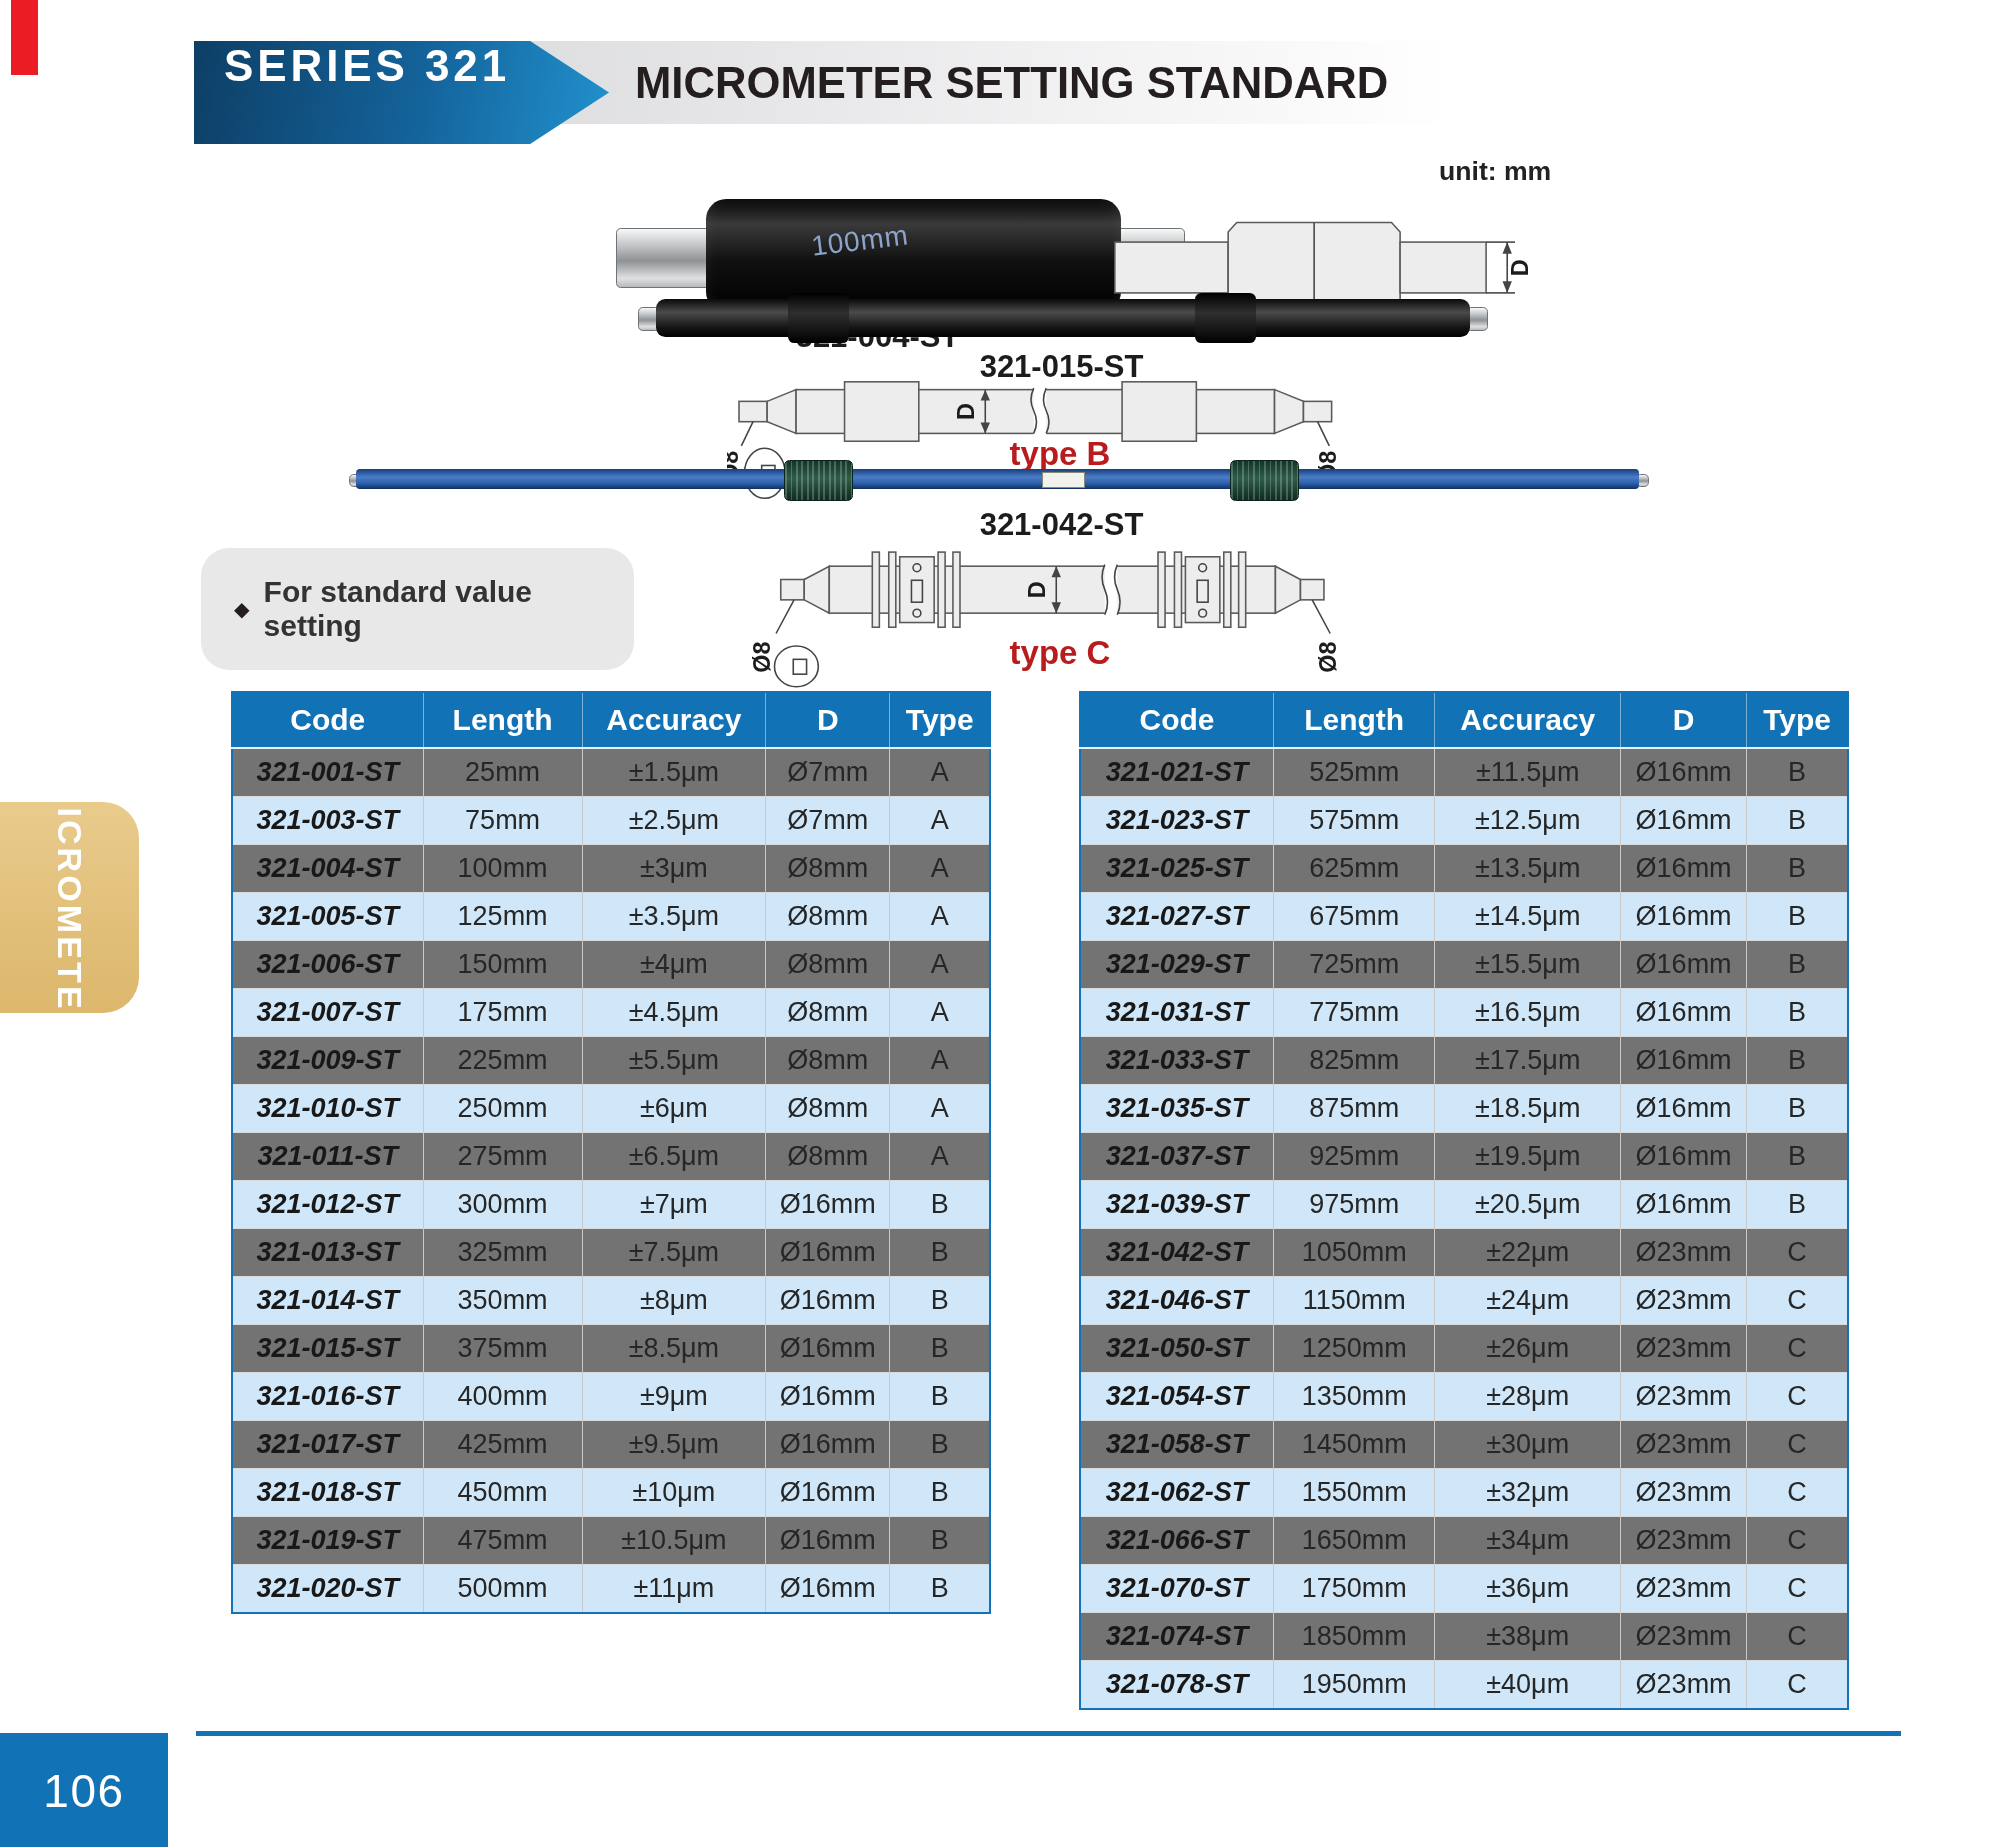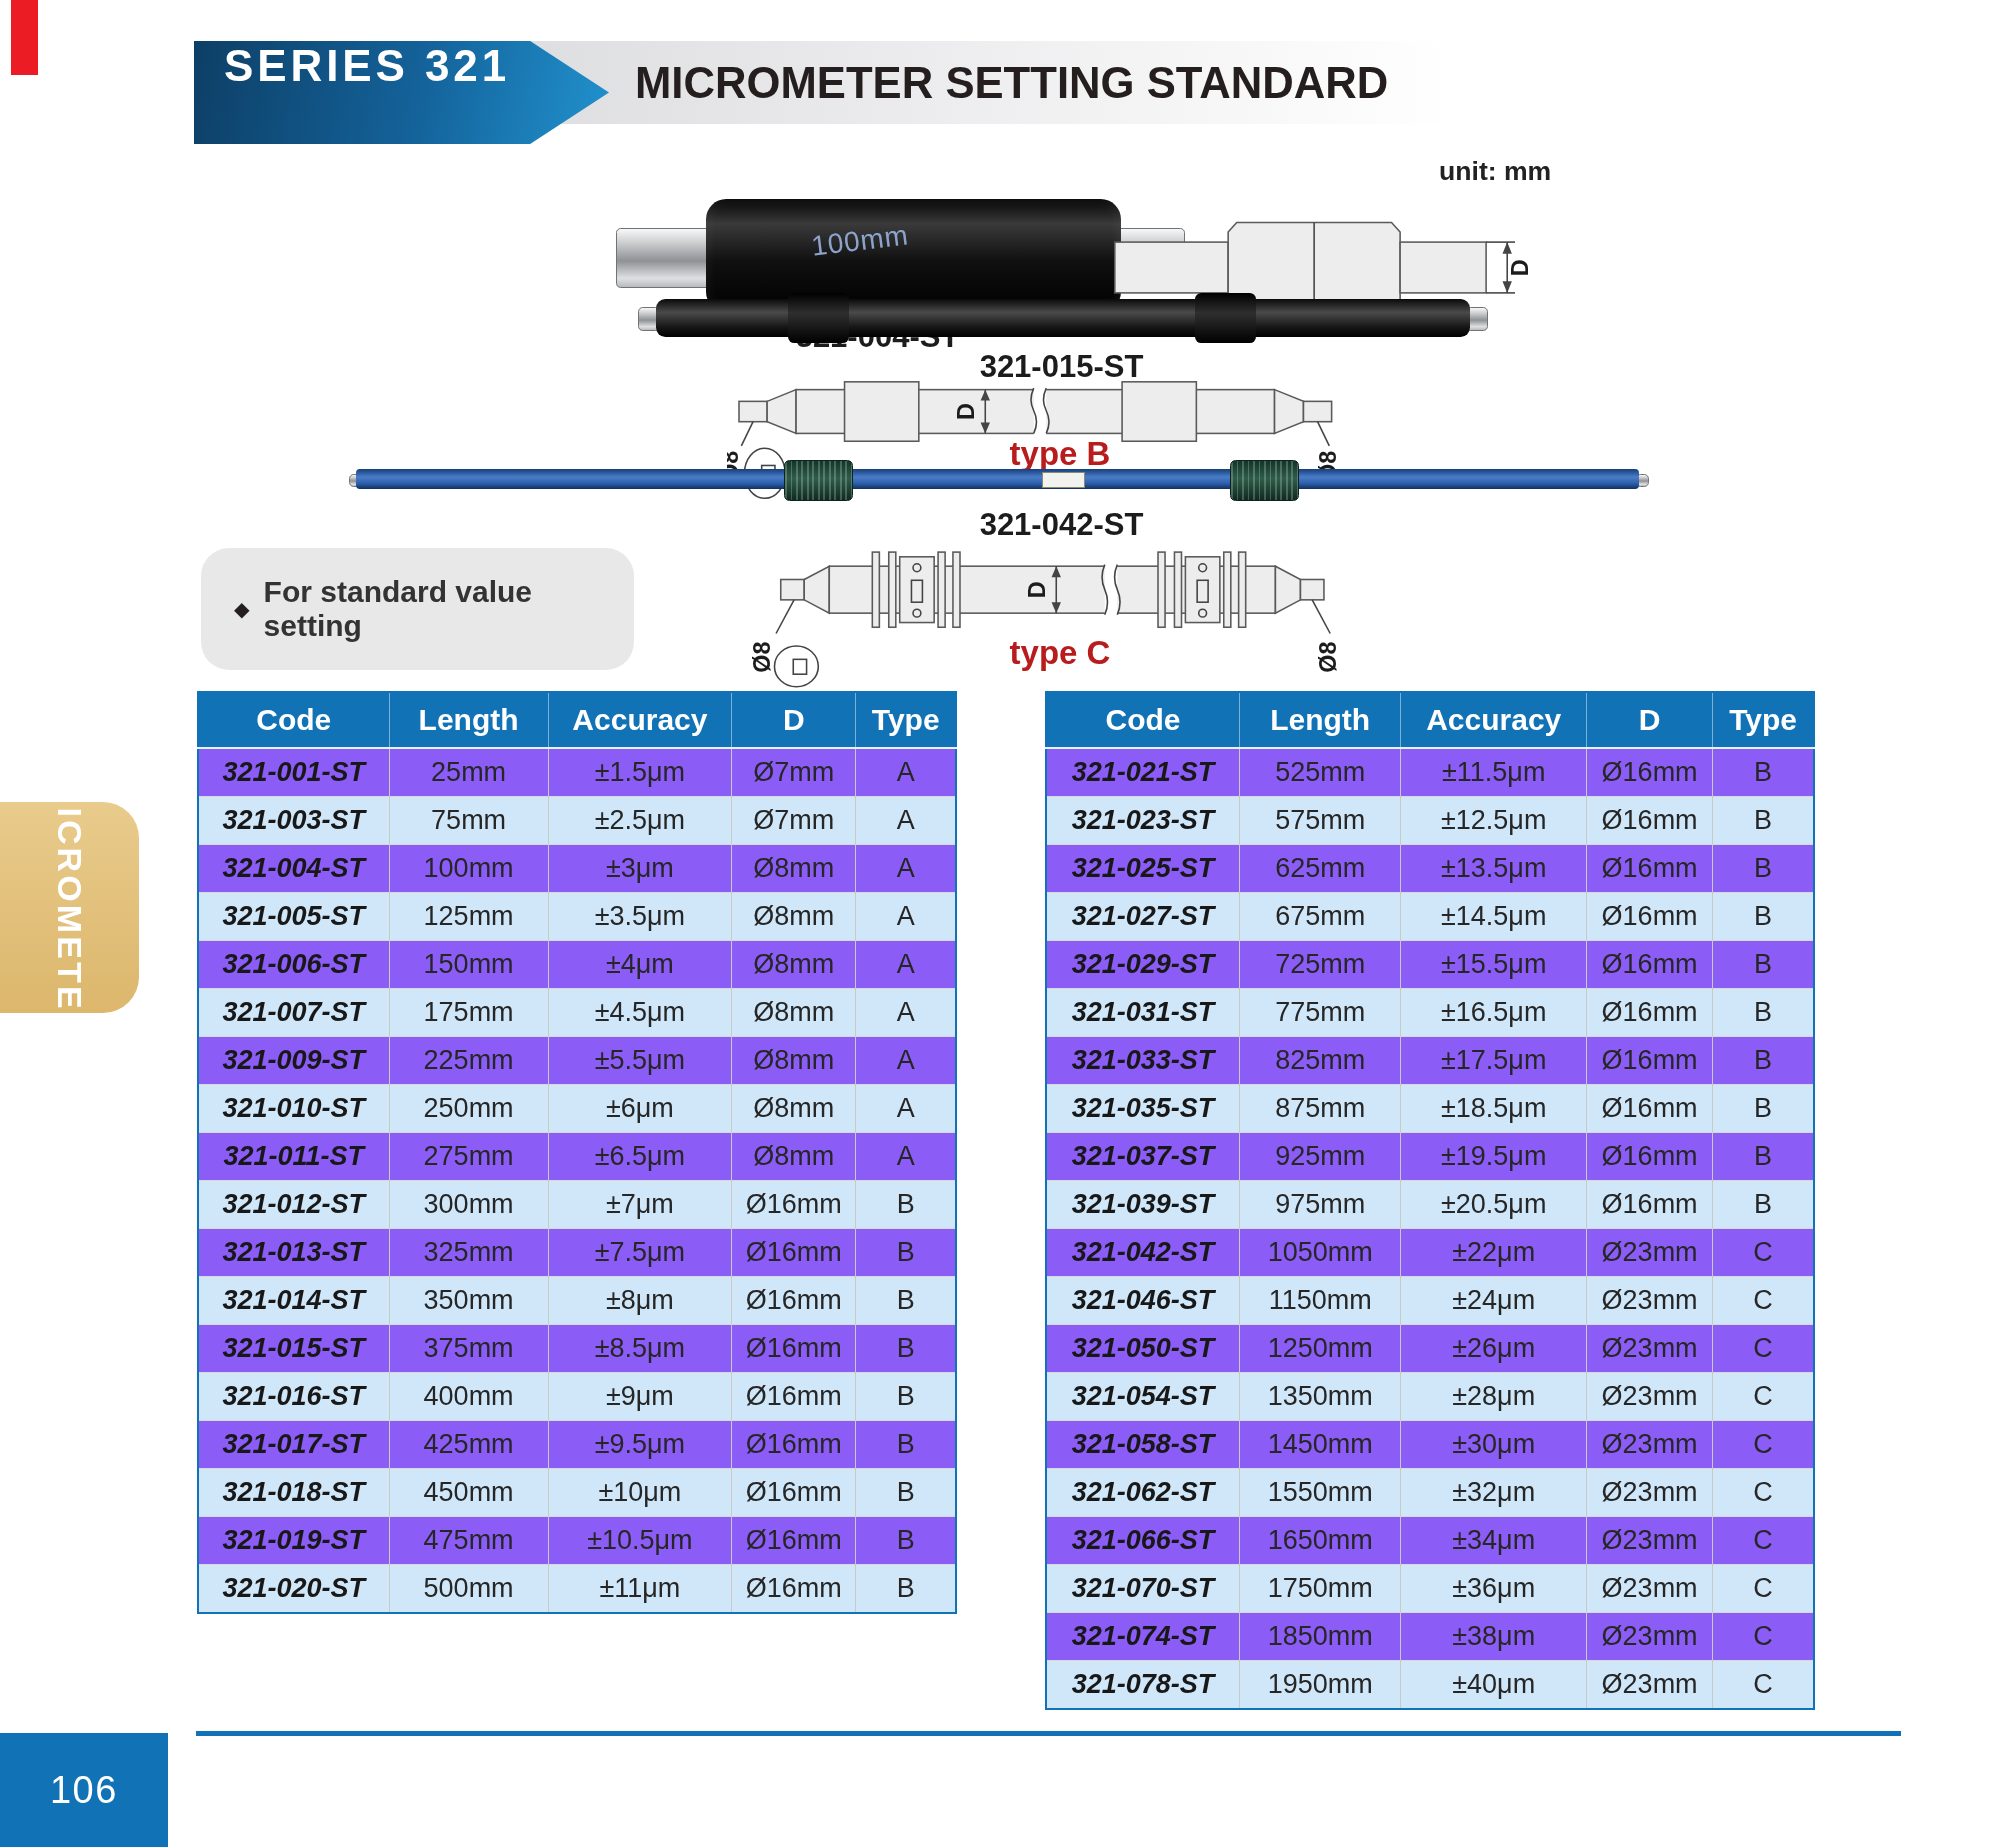--- a/index.html
+++ b/index.html
@@ -58,39 +58,39 @@
 
   
   .type-label{position:absolute;width:156px;text-align:center;font-size:33px;font-weight:bold;color:#b91c1c;white-space:nowrap;}
 
   svg .outline{fill:#ededee;stroke:#5a5a5a;stroke-width:2px;}
   svg .thin{stroke:#444;stroke-width:2px;fill:none;}
   svg .dimtxt{font-family:"Liberation Sans",sans-serif;font-size:30px;font-weight:bold;fill:#1c1c1c;}
 
   
   .data-table{position:absolute;top:691px;border-collapse:collapse;table-layout:fixed;
-    border:2.3px solid #1272b6;background:#8b5cf6;}
+    border:2.3px solid #1272b6;background:#737373;margin-left:34px;}
   .data-table th{background:#1272b6;color:#fff;font-size:30px;font-weight:bold;height:52px;
     border-left:1.6px solid rgba(255,255,255,.45);border-bottom:2.3px solid #e8f2fb;}
   .data-table th:first-child{border-left:none;}
   .data-table td{font-size:27px;text-align:center;height:45px;color:#262626;
     border-left:1.6px solid #c9c9c9;border-top:1.6px solid #d9d9d9;}
   .data-table td:first-child{border-left:none;font-style:italic;}
   .data-table tr:nth-child(even) td{background:#cfe7f8;}
   .data-table td.code{font-weight:bold;color:#181818;}
 
   
   .side-tab{left:0;top:802px;width:139px;height:211px;border-radius:0 36px 36px 0;
     background:linear-gradient(to bottom,#e9cb8c,#dcb76c);display:flex;align-items:center;justify-content:center;}
   .side-tab span{writing-mode:vertical-rl;color:#fff;font-weight:bold;font-size:34px;letter-spacing:3.1px;white-space:nowrap;}
 
   
   .page-box{left:0;top:1733px;width:168px;height:115px;background:#1272b6;
     display:flex;align-items:center;justify-content:center;}
-  .page-box span{color:#fff;font-size:38px;letter-spacing:1.6px;}
+  .page-box span{color:#fff;font-size:46px;letter-spacing:1.6px;}
   .bottom-rule{left:196px;top:1731px;width:1705px;height:4.7px;background:#1272b6;}
 </style>
 </head>
 <body>
 
 <div class="abs red-mark"></div>
 
 <div class="abs gray-band"></div>
 <div class="abs blue-arrow">
   <span class="series-label">SERIES 321</span>

